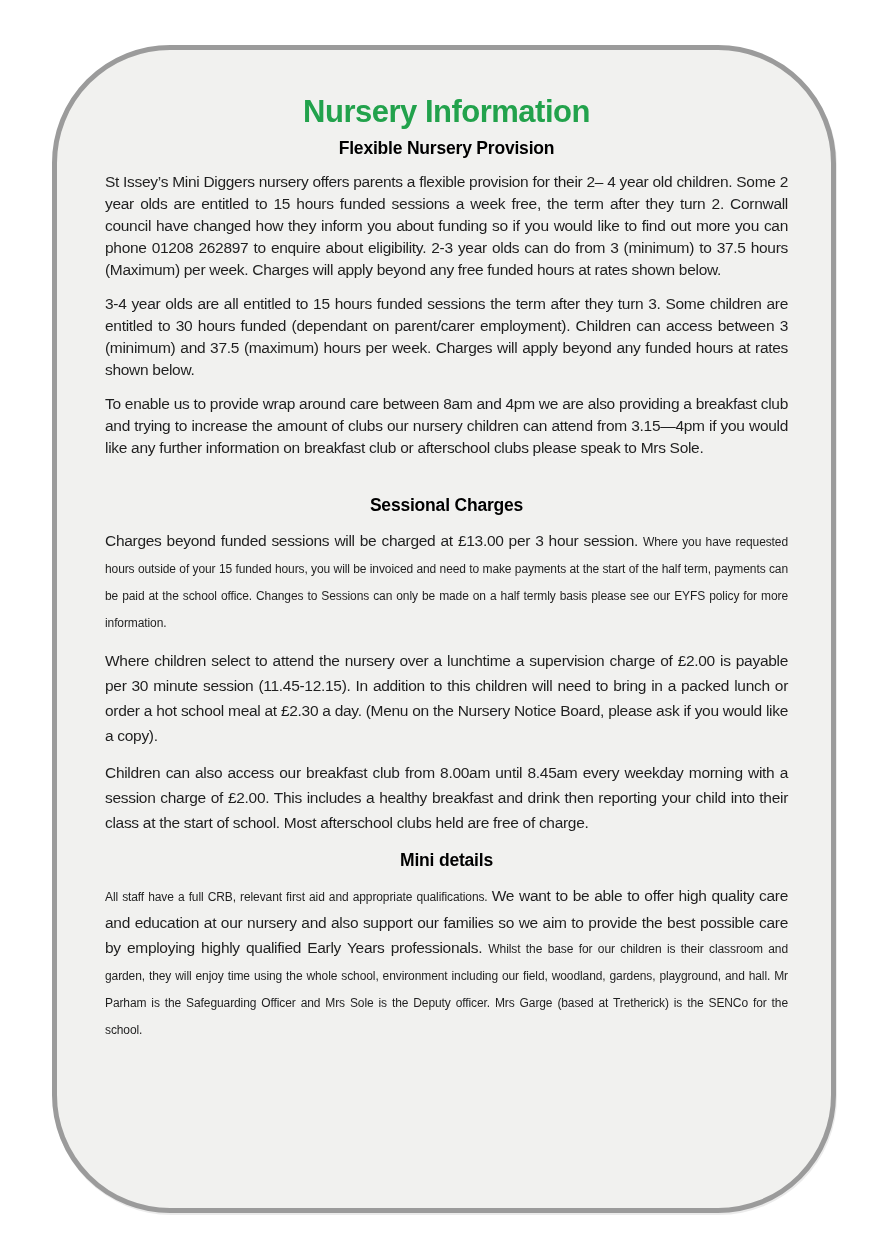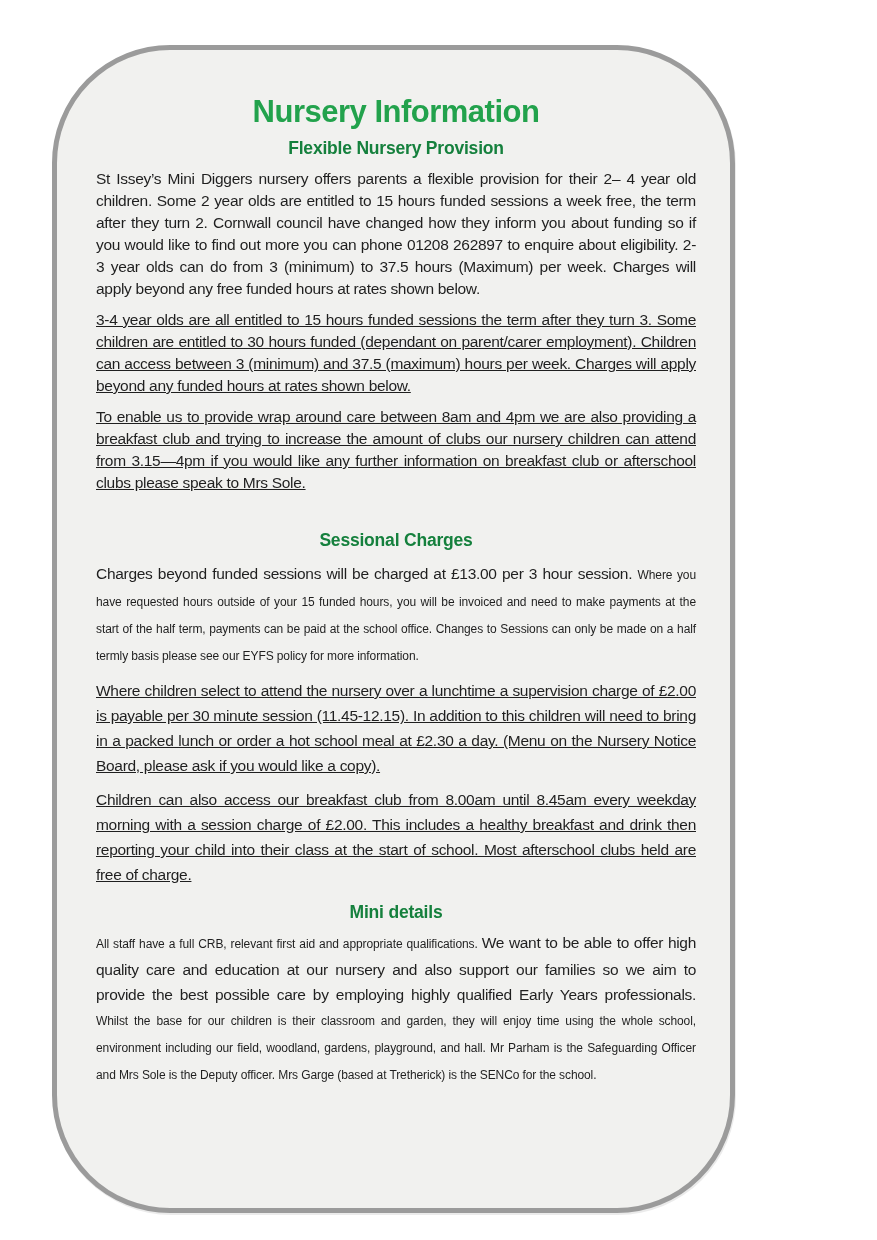--- a/index.html
+++ b/index.html
@@ -13,21 +13,21 @@
     width:877px;height:1240px;
     background:#ffffff;
     font-family:"Liberation Sans", sans-serif;
     color:var(--text);
     position:relative;
     overflow:hidden;
   }
   .card{
     position:absolute;
     left:52px;top:45px;
-    width:683px;height:1168px;
+    width:784px;height:1168px;
     box-sizing:border-box;
     background:var(--card-bg);
     border:5px solid var(--border-gray);
     border-radius:118px;
     box-shadow:1px 2px 0 rgba(0,0,0,0.08);
   }
   .content{
     box-sizing:border-box;
     padding:44px 31px 0 36px;
   }
@@ -37,31 +37,31 @@
     font-size:31px;
     font-weight:bold;
     color:var(--title-green);
     letter-spacing:-0.5px;
   }
   .section-heading{
     margin:0;
     text-align:center;
     font-size:17.5px;
     font-weight:bold;
-    color:#15803d;
+    color:#000000;
     letter-spacing:-0.2px;
   }
   .h-flexible{margin-bottom:9px;}
   .h-sessional{margin-top:36px;margin-bottom:10px;}
   .h-staff{margin-top:15px;margin-bottom:7px;}
   p{
-    margin:3px;
+    margin:12px;
     text-align:justify;
   }
-  p + p{margin-top:9px;text-decoration:underline;}
+  p + p{margin-top:9px;}
   .sec1 p{
     font-size:15.5px;
     line-height:22px;
     letter-spacing:-0.3px;
   }
   .sec2 p, .sec3 p{
     line-height:25px;
   }
   .run-small{
     font-size:15.5px;

